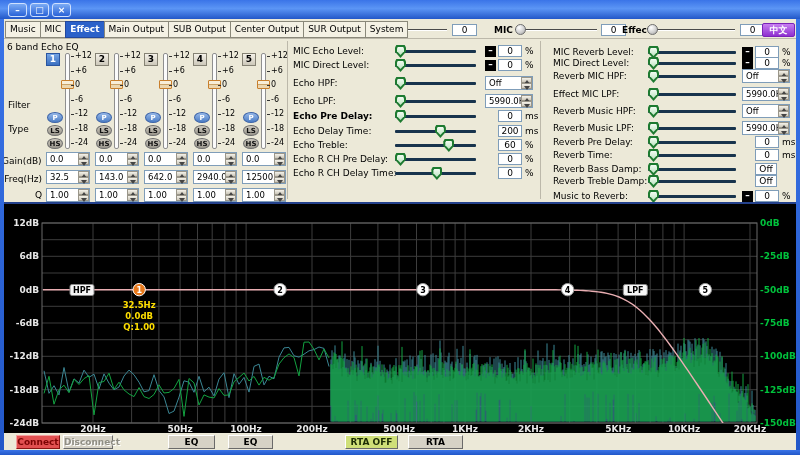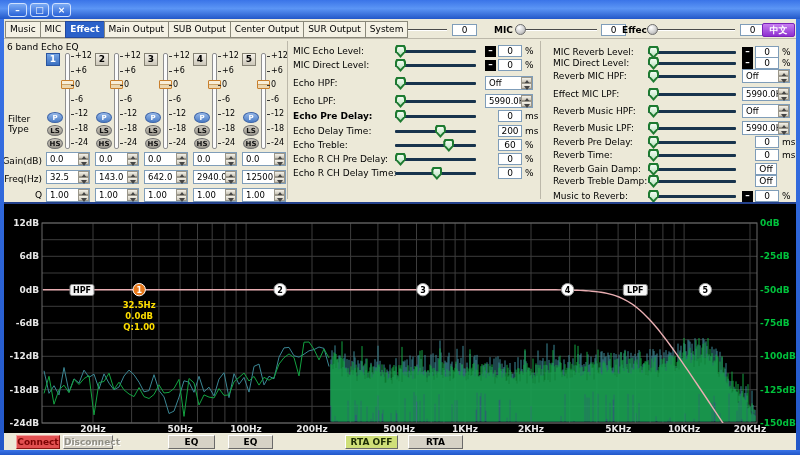--- a/index.html
+++ b/index.html
@@ -97,23 +97,23 @@
       <div class="knob" style="left: 515px; top: 24px;"></div>
       <div class="vbox" style="left: 601px; top: 24px; width: 25px;">0</div>
       <div class="lbl b" style="left: 622px; top: 25px;">Effect</div>
       <div class="ttrack" style="left: 647px; top: 29px; width: 88px;"></div>
       <div class="knob" style="left: 647px; top: 24px;"></div>
       <div class="vbox" style="left: 740px; top: 24px; width: 25px;">0</div>
     </div>
   <div class="langbtn" style="left:762px;top:23px;width:33px;height:14px;">中文</div>
 
   <div class="lbl" style="left:7px;top:42px;">6 band Echo EQ</div>
-  <div class="lbl" style="left:8px;top:114px;">Filter</div>
+  <div class="lbl" style="left:8px;top:100px;">Filter</div>
   <div class="lbl" style="left:8px;top:124px;">Type</div>
-  <div class="lbl" style="left:2px;top:156px;width:40px;text-align:right;">Gain(dB)</div>
+  <div class="lbl" style="left:2px;top:156px;width:40px;">Gain(dB)</div>
   <div class="lbl" style="left:2px;top:174px;width:40px;text-align:right;">Freq(Hz)</div>
   <div class="lbl" style="left:2px;top:190px;width:40px;text-align:right;">Q</div>
 
   <div id="eqbands">
       <div class="numbtn active" style="left: 46px; top: 53px;">1</div>
       <div class="vtrack" style="left: 65px; top: 53px; height: 96px;"></div>
       <div class="eqhandle" style="left: 61px; top: 80px;"></div>
       <div class="tick" style="left: 71px; top: 56px;"></div>
       <div class="ticklbl" style="left: 75px; top: 52px;">+12</div>
       <div class="tick" style="left: 71px; top: 70.5px;"></div>
@@ -394,21 +394,21 @@
       <div class="lbl" style="left: 553px; top: 137px;">Reverb Pre Delay:</div>
       <div class="htrack" style="left: 648px; top: 141px; width: 88px;"></div>
       <div class="sh" style="left: 648px; top: 136px;"></div>
       <div class="vbox" style="left: 755px; top: 136px; width: 24px;">0</div>
       <div class="lbl" style="left: 782px; top: 137px;">ms</div>
       <div class="lbl" style="left: 553px; top: 150px;">Reverb Time:</div>
       <div class="htrack" style="left: 648px; top: 154px; width: 88px;"></div>
       <div class="sh" style="left: 648px; top: 149px;"></div>
       <div class="vbox" style="left: 755px; top: 149px; width: 24px;">0</div>
       <div class="lbl" style="left: 782px; top: 150px;">ms</div>
-      <div class="lbl" style="left: 553px; top: 164px;">Reverb Gain Damp:</div>
+      <div class="lbl" style="left: 553px; top: 164px;">Reverb Bass Damp:</div>
       <div class="htrack" style="left: 648px; top: 168px; width: 88px;"></div>
       <div class="sh" style="left: 648px; top: 163px;"></div>
       <div class="vbox" style="left: 755px; top: 163px; width: 22px;">Off</div>
       <div class="lbl" style="left: 553px; top: 176px;">Reverb Treble Damp:</div>
       <div class="htrack" style="left: 648px; top: 180px; width: 88px;"></div>
       <div class="sh" style="left: 648px; top: 175px;"></div>
       <div class="vbox" style="left: 755px; top: 175px; width: 22px;">Off</div>
       <div class="lbl" style="left: 553px; top: 191px;">Music to Reverb:</div>
       <div class="htrack" style="left: 648px; top: 195px; width: 88px;"></div>
       <div class="sh" style="left: 648px; top: 190px;"></div>

